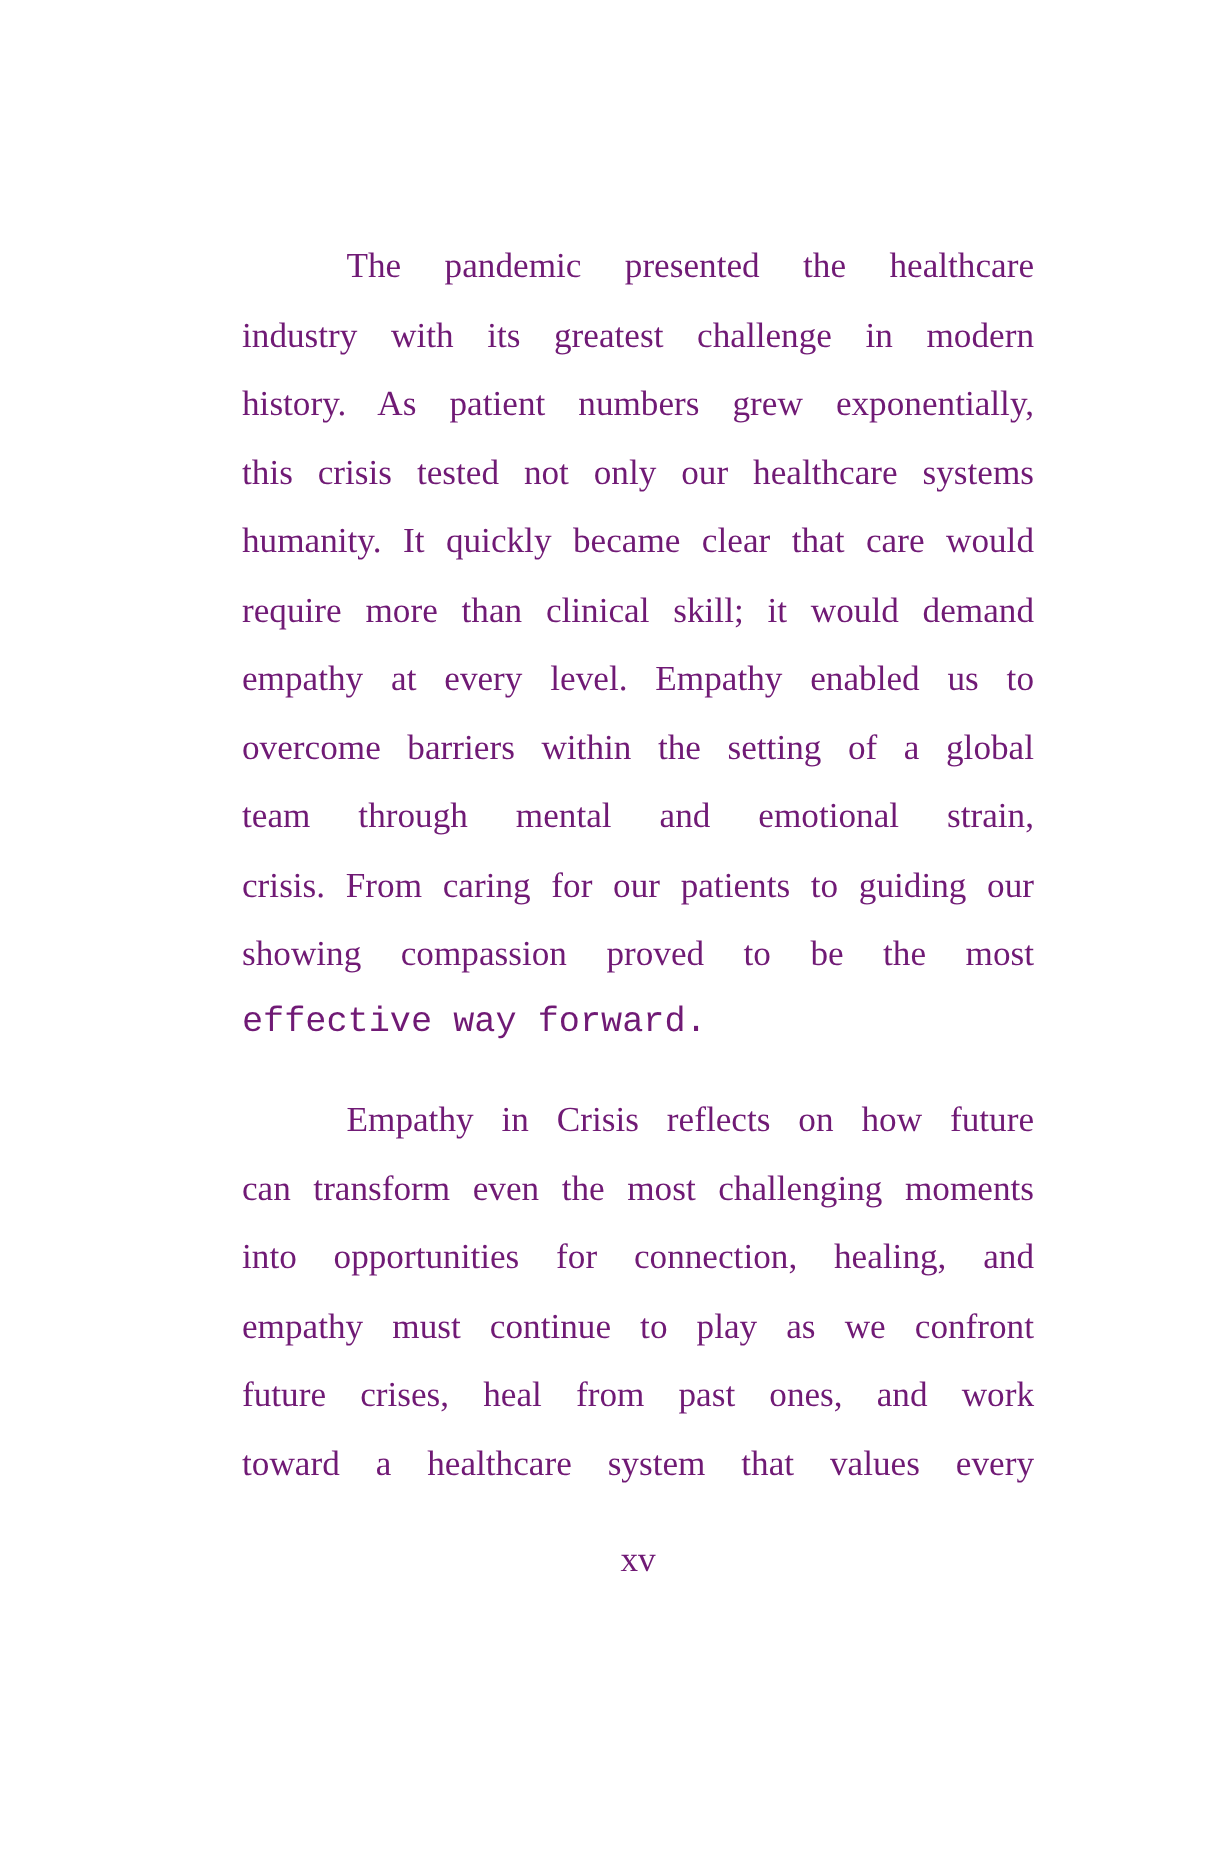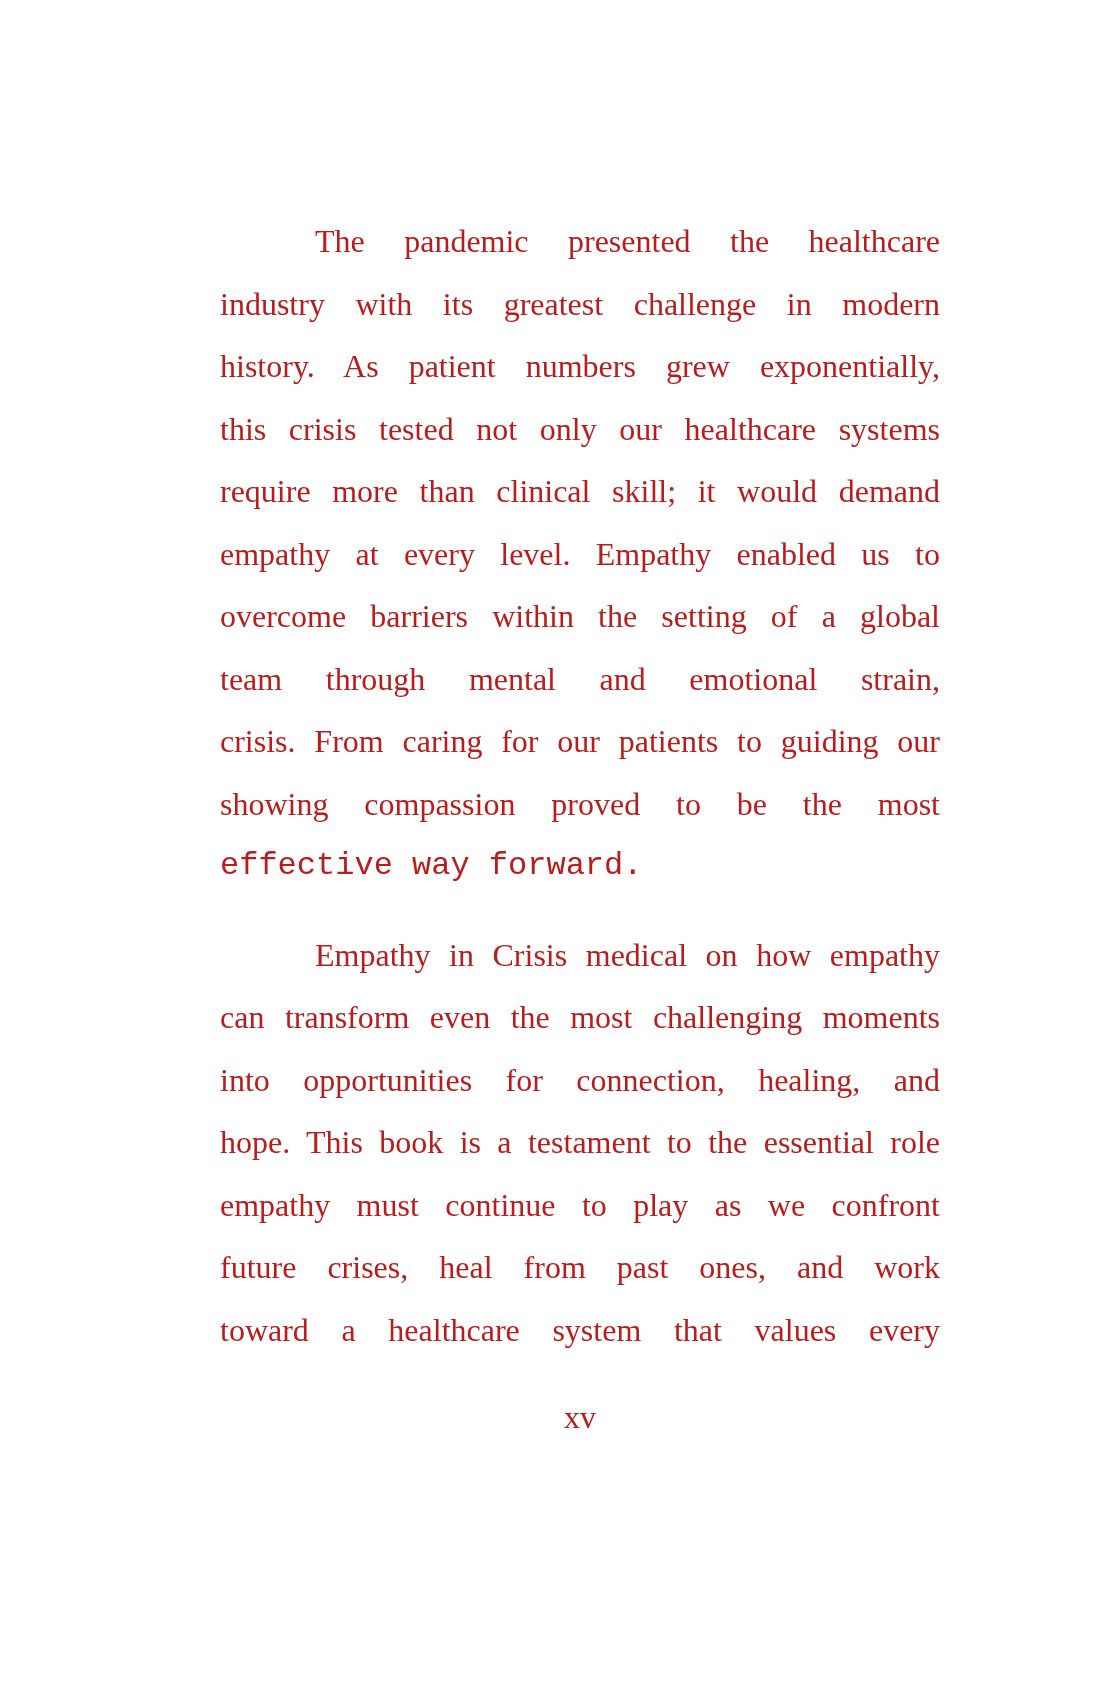--- a/index.html
+++ b/index.html
@@ -6,21 +6,21 @@
     margin: 0;
     padding: 0;
     background: #ffffff;
   }
   .page {
     position: relative;
     width: 1100px;
     height: 1700px;
     background: #ffffff;
     font-family: "Liberation Serif", "DejaVu Serif", serif;
-    color: #b91c1c;
+    color: #701a75;
     overflow: hidden;
   }
   .text-block {
     position: absolute;
     left: 220px;
     top: 210px;
     width: 720px;
     font-size: 32px;
     line-height: 62.5px;
   }
@@ -49,34 +49,34 @@
 <body>
 
 <div class="page">
   <div class="text-block">
 
     <div class="para para-1">
       <div class="line indent">The pandemic presented the healthcare</div>
       <div class="line">industry with its greatest challenge in modern</div>
       <div class="line">history. As patient numbers grew exponentially,</div>
       <div class="line">this crisis tested not only our healthcare systems</div>
+      <div class="line">humanity. It quickly became clear that care would</div>
       <div class="line">require more than clinical skill; it would demand</div>
       <div class="line">empathy at every level. Empathy enabled us to</div>
       <div class="line">overcome barriers within the setting of a global</div>
       <div class="line">team through mental and emotional strain,</div>
       <div class="line">crisis. From caring for our patients to guiding our</div>
       <div class="line">showing compassion proved to be the most</div>
       <div class="line natural">effective way forward.</div>
     </div>
 
     <div class="para para-2">
-      <div class="line indent"><span class="italic">Empathy in Crisis</span><span> medical on how empathy</span></div>
+      <div class="line indent"><span class="italic">Empathy in Crisis</span><span> reflects on how future</span></div>
       <div class="line">can transform even the most challenging moments</div>
       <div class="line">into opportunities for connection, healing, and</div>
-      <div class="line">hope. This book is a testament to the essential role</div>
       <div class="line">empathy must continue to play as we confront</div>
       <div class="line">future crises, heal from past ones, and work</div>
       <div class="line">toward a healthcare system that values every</div>
     </div>
 
     <div class="folio">xv</div>
 
   </div>
 </div>
 

